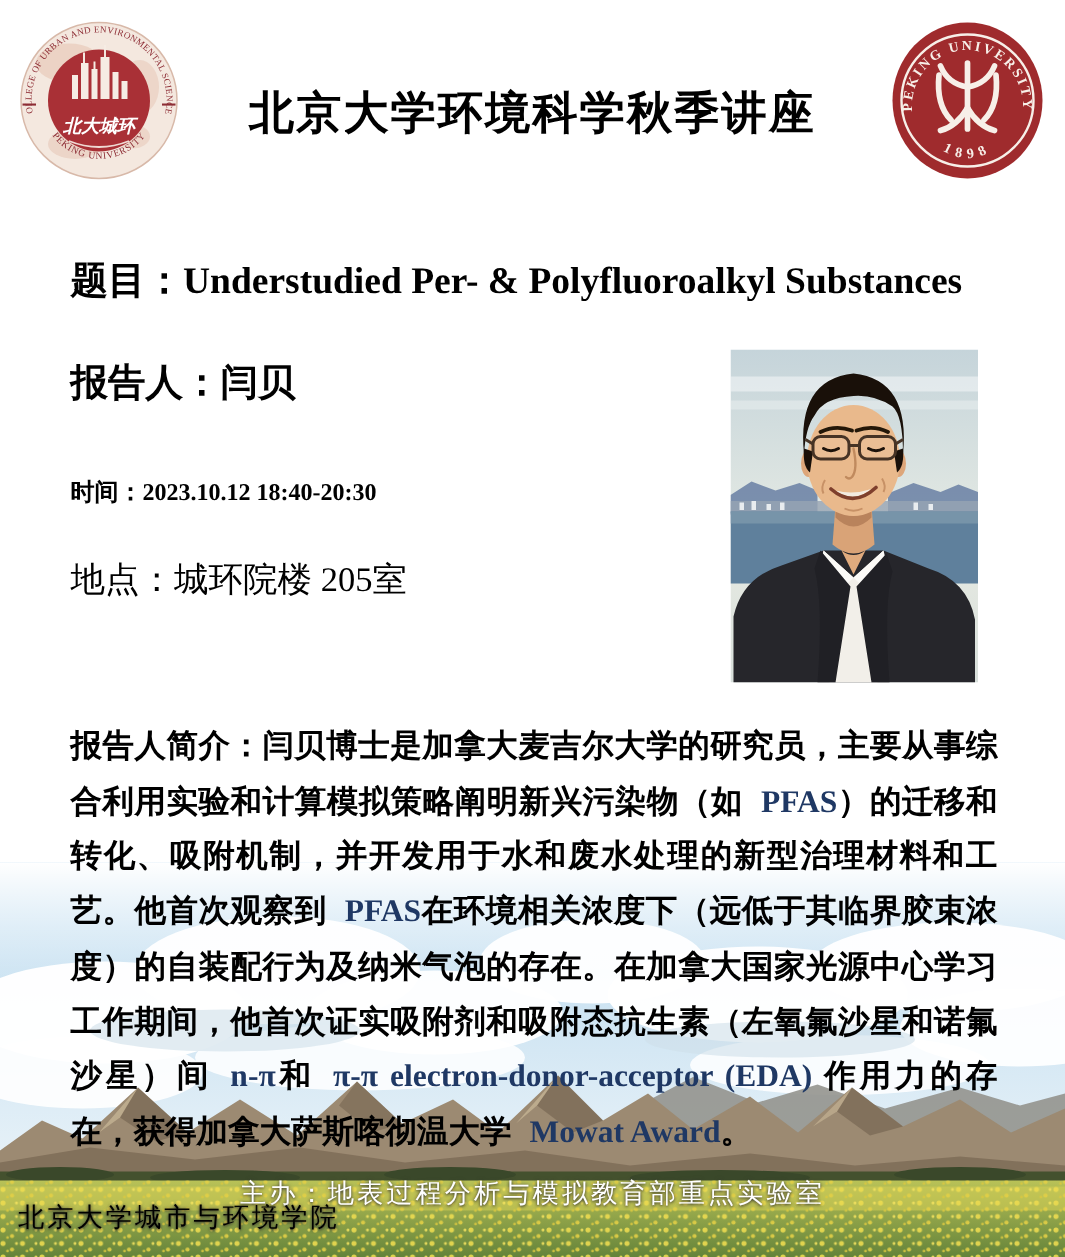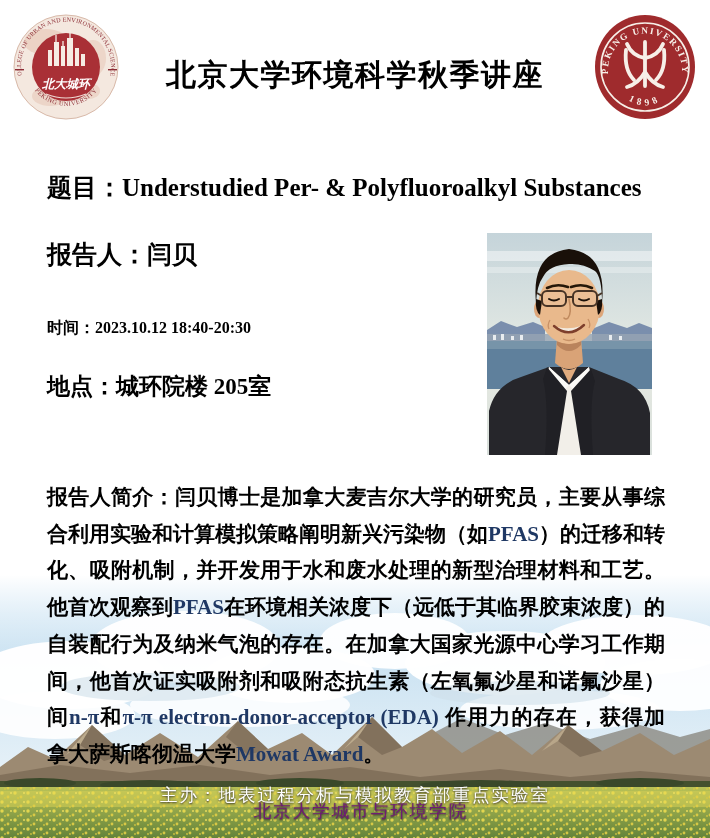--- a/index.html
+++ b/index.html
@@ -8,35 +8,35 @@
   .abs{position:absolute;}
   
   .logo-left{left:10px;top:12px;width:112px;height:108px;}
   .logo-right{left:594px;top:14px;width:102px;height:106px;}
   .main-title{left:0;right:0;top:55px;text-align:center;font-size:30px;font-weight:700;
               letter-spacing:1.5px;font-family:"Liberation Sans",sans-serif;}
   
   .talk-title{left:47px;top:146px;width:620px;font-size:25px;font-weight:700;line-height:44px;margin-top:20px;}
   .speaker-line{left:47px;top:238px;font-size:25px;font-weight:700;}
   .time-line{left:47px;top:318px;font-size:16px;font-weight:700;}
-  .place-line{left:47px;top:371px;font-size:23px;font-weight:700;}
+  .place-line{left:47px;top:371px;font-size:23px;font-weight:400;}
   .contact-line{left:47px;top:423px;font-size:20px;font-weight:700;}
   .email{margin-left:6px;}
   
   .photo{left:487px;top:233px;width:165px;height:222px;}
   .photo svg{display:block;width:100%;height:100%;}
   
   .bio{left:47px;top:479px;width:618px;font-size:21px;line-height:36.7px;font-weight:700;
        text-align:justify;}
-  .navy{color:var(--navy,#1f3864);}
+  .navy{color:var(--navy,#1f3864);padding-left:12px;}
   
   .landscape{left:0;top:575px;width:710px;height:263px;}
   .org1{left:0;right:0;top:783px;text-align:center;font-size:17.5px;color:#fff;
         text-shadow:0 1px 2px rgba(40,40,40,.85),0 0 3px rgba(70,70,70,.6);letter-spacing:2px;}
-  .org2{left:12px;right:0;top:799px;text-align:center;font-size:17.5px;color:#701a75;
+  .org2{left:12px;right:0;top:799px;text-align:left;font-size:17.5px;color:#000000;
         text-shadow:0 1px 2px rgba(40,40,40,.85),0 0 3px rgba(70,70,70,.6);letter-spacing:2px;}
   .logo-text{font-family:"Liberation Serif",serif;}
 </style>
 </head>
 <body>
 
 <div class="poster">
 
   <svg class="abs logo-left" viewBox="0 0 112 108" xmlns="http://www.w3.org/2000/svg">
     <circle cx="56" cy="55" r="52" fill="#f4e8df"></circle>

